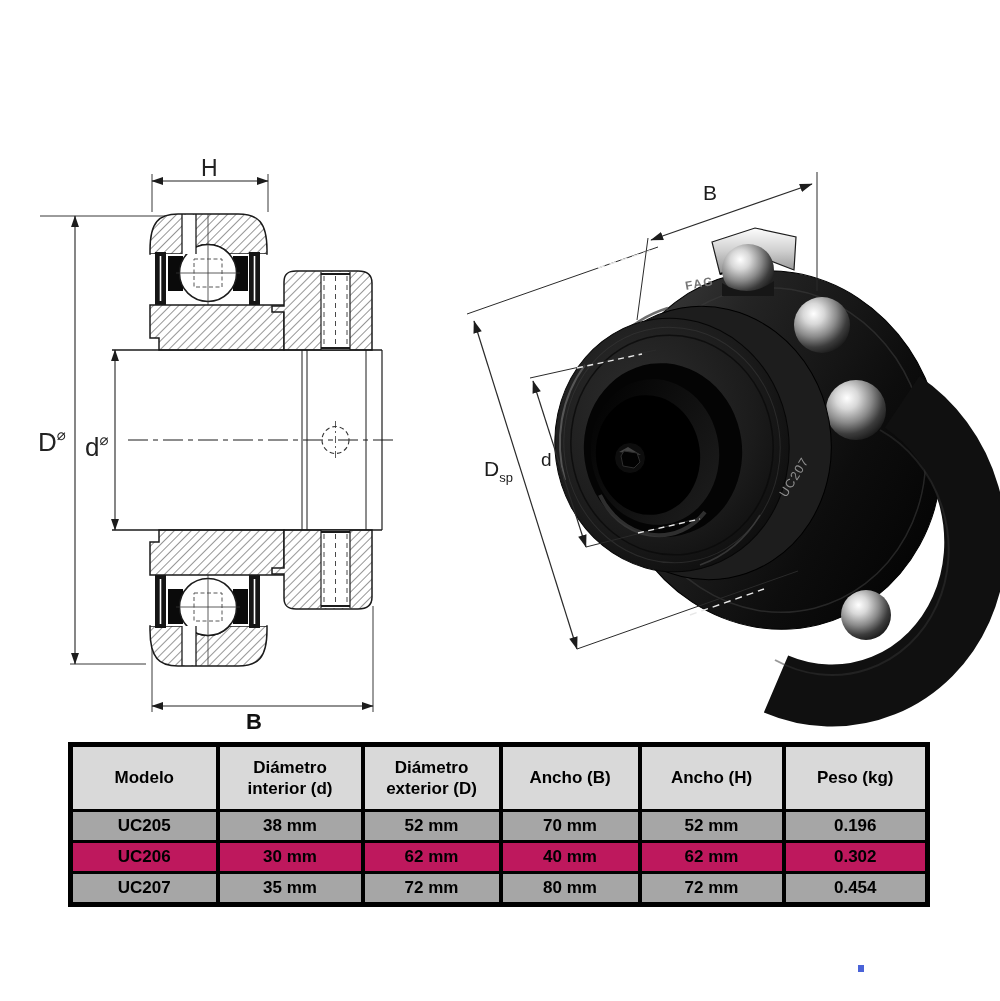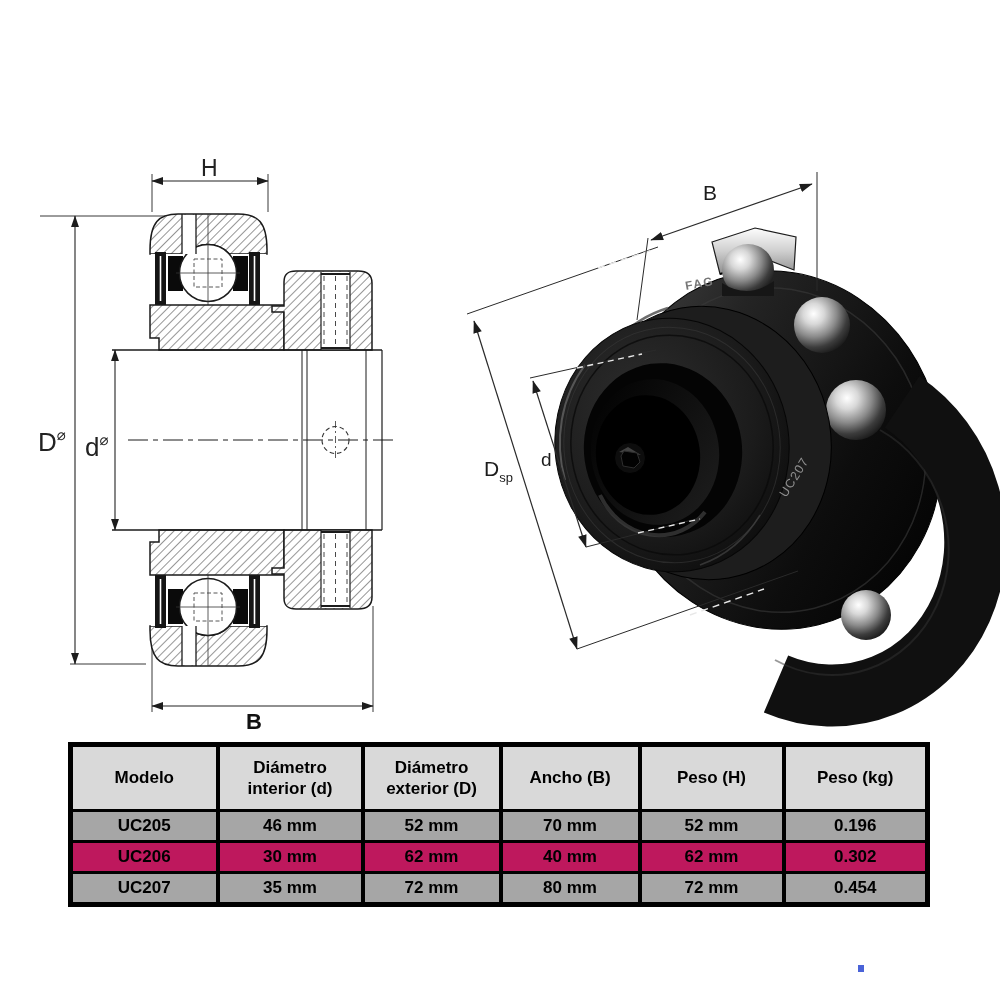--- a/index.html
+++ b/index.html
@@ -251,28 +251,28 @@
         <col style="width:139px">
           <col style="width:144px">
           <col style="width:144px">
       </colgroup>
       <thead>
         <tr>
           <th>Modelo</th>
           <th>Diámetro interior (d)</th>
           <th>Diámetro exterior (D)</th>
           <th>Ancho (B)</th>
-          <th>Peso (H)</th>
+          <th>Ancho (H)</th>
           <th>Peso (kg)</th>
         </tr>
       </thead>
       <tbody>
         <tr class="row-dark">
           <td>UC205</td>
-          <td>46 mm</td>
+          <td>38 mm</td>
           <td>52 mm</td>
           <td>70 mm</td>
           <td>52 mm</td>
           <td>0.196</td>
         </tr>
         <tr class="row-light">
           <td>UC206</td>
           <td>30 mm</td>
           <td>62 mm</td>
           <td>40 mm</td>

